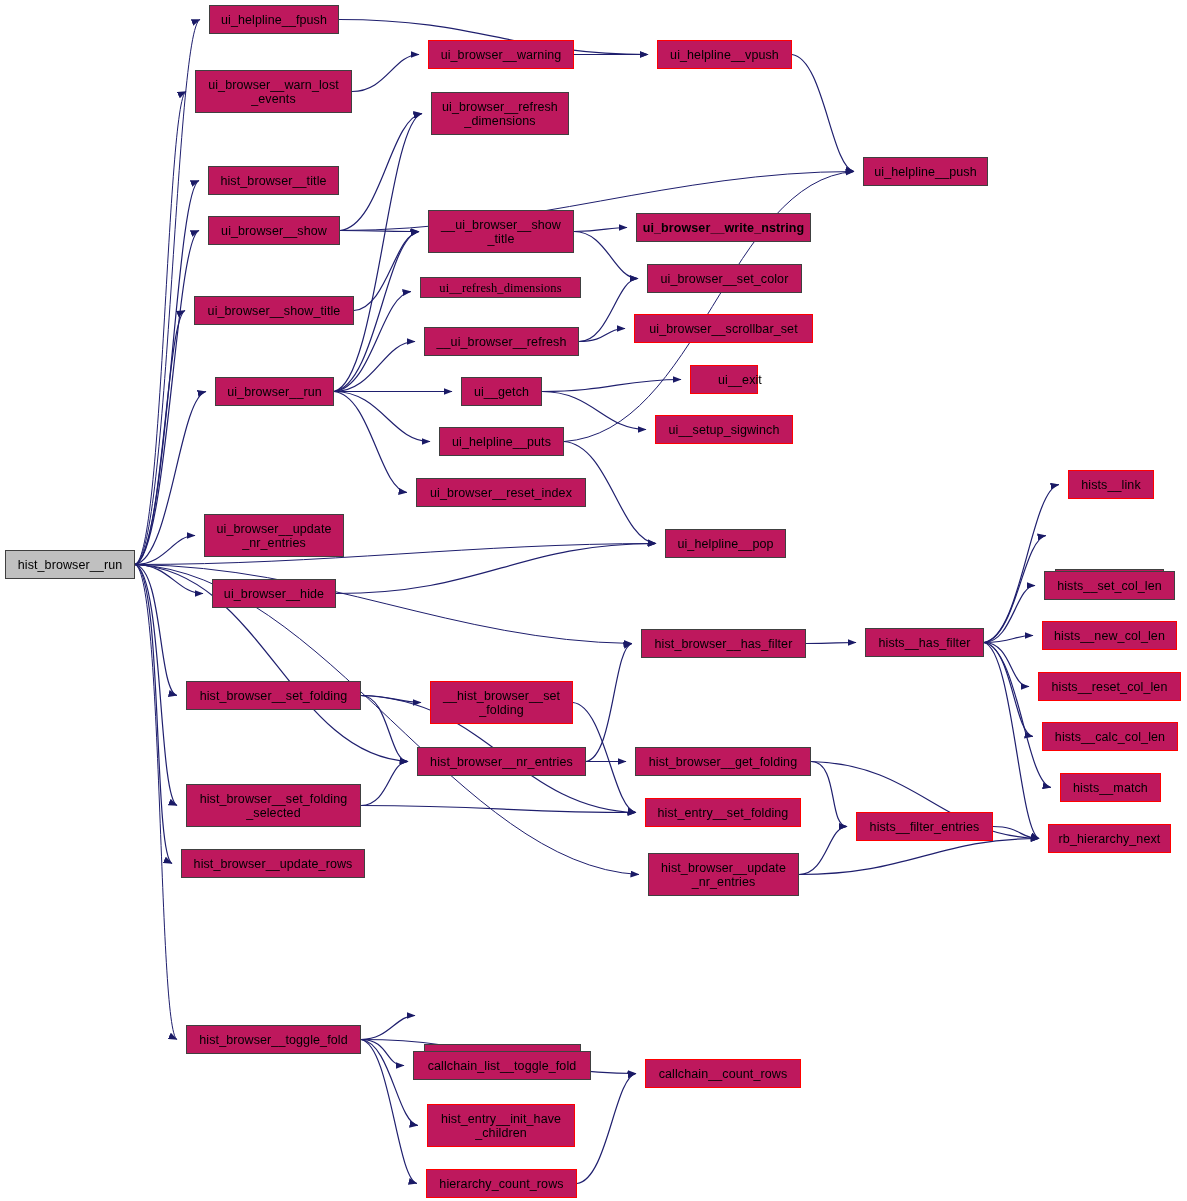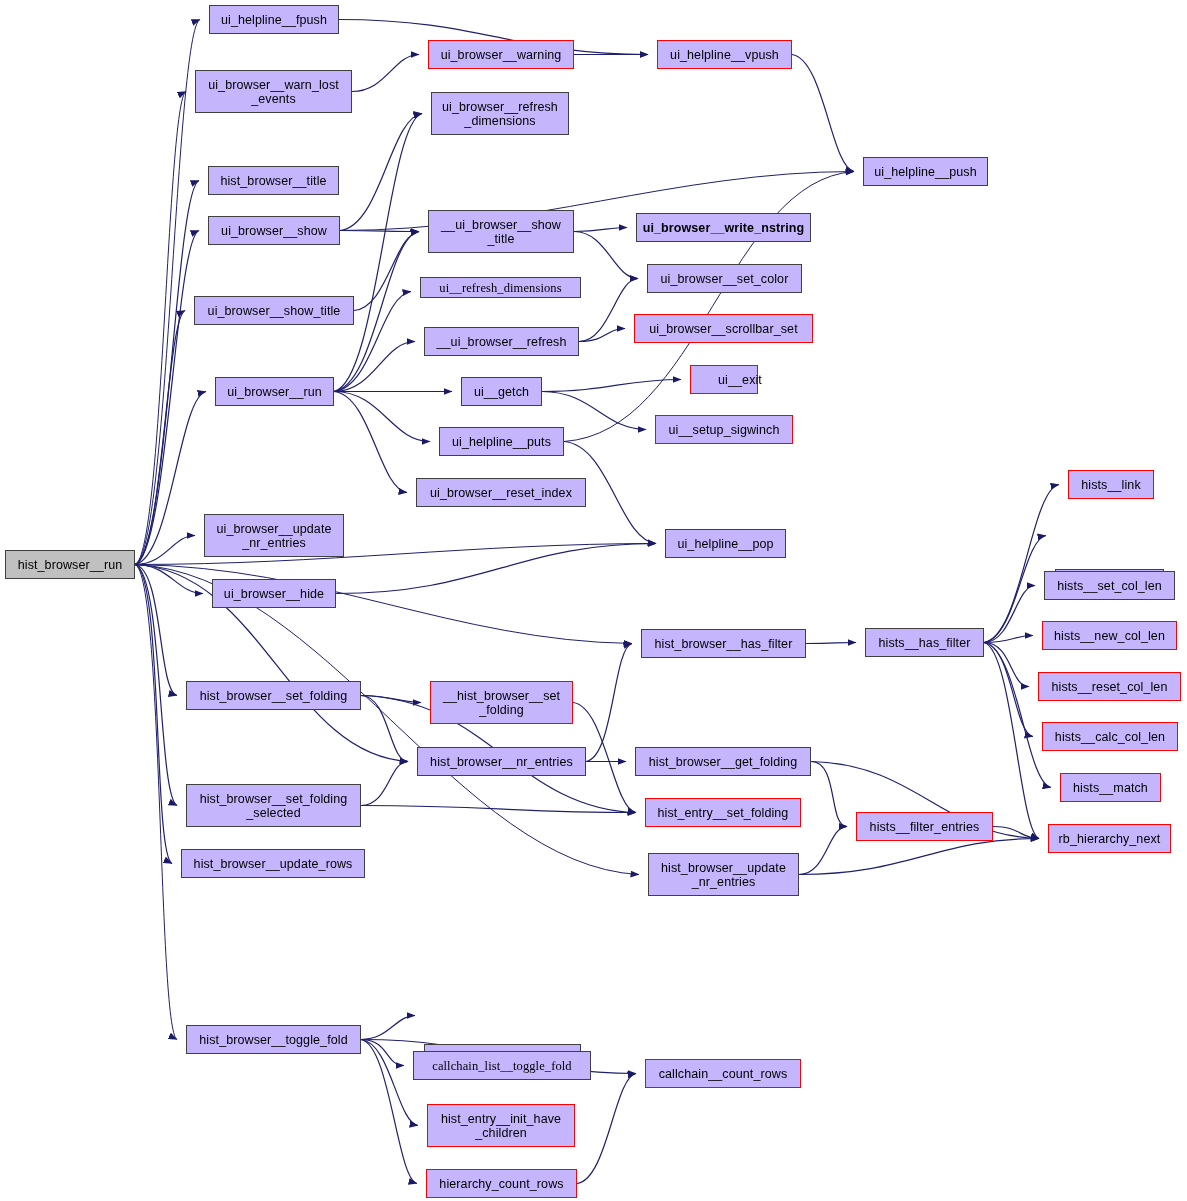--- a/index.html
+++ b/index.html
@@ -24,21 +24,21 @@
     height: 1201px;
     pointer-events: none;
   }
   .node {
     position: absolute;
     box-sizing: border-box;
     display: flex;
     align-items: center;
     justify-content: center;
     text-align: center;
-    background: #c4b5fd;
+    background: #be185d;
     border: 1px solid #404040;
     color: #000000;
     font-size: 12.5px;
     line-height: 14px;
     letter-spacing: 0.1px;
     white-space: pre-line;
     z-index: 5;
     cursor: pointer;
   }
   .node.red {
@@ -177,19 +177,19 @@
       <div class="node" style="left: 186px; top: 784px; width: 175px; height: 43px;"><span>hist_browser__set_folding
 _selected</span></div>
       <div class="node red" style="left: 645px; top: 798px; width: 156px; height: 29px;"><span>hist_entry__set_folding</span></div>
       <div class="node red" style="left: 856px; top: 812px; width: 137px; height: 29px;"><span>hists__filter_entries</span></div>
       <div class="node red" style="left: 1048px; top: 824px; width: 123px; height: 29px;"><span>rb_hierarchy_next</span></div>
       <div class="node" style="left: 181px; top: 849px; width: 184px; height: 29px;"><span>hist_browser__update_rows</span></div>
       <div class="node" style="left: 648px; top: 853px; width: 151px; height: 43px;"><span>hist_browser__update
 _nr_entries</span></div>
       <div class="node" style="left: 424px; top: 1044px; width: 157px; height: 29px;"><span>hist_entry__toggle_fold</span></div>
       <div class="node" style="left: 186px; top: 1025px; width: 175px; height: 29px;"><span>hist_browser__toggle_fold</span></div>
-      <div class="node" style="left: 413px; top: 1051px; width: 178px; height: 29px; font-family: Liberation Serif, serif;"><span>callchain_list__toggle_fold</span></div>
+      <div class="node" style="left: 413px; top: 1051px; width: 178px; height: 29px;"><span>callchain_list__toggle_fold</span></div>
       <div class="node red" style="left: 645px; top: 1059px; width: 156px; height: 29px;"><span>callchain__count_rows</span></div>
       <div class="node red" style="left: 427px; top: 1104px; width: 148px; height: 43px; align-items: center;"><span>hist_entry__init_have
 _children</span></div>
       <div class="node red" style="left: 426px; top: 1169px; width: 151px; height: 29px;"><span>hierarchy_count_rows</span></div>
     </div>
 </div>
 
 </body></html>

